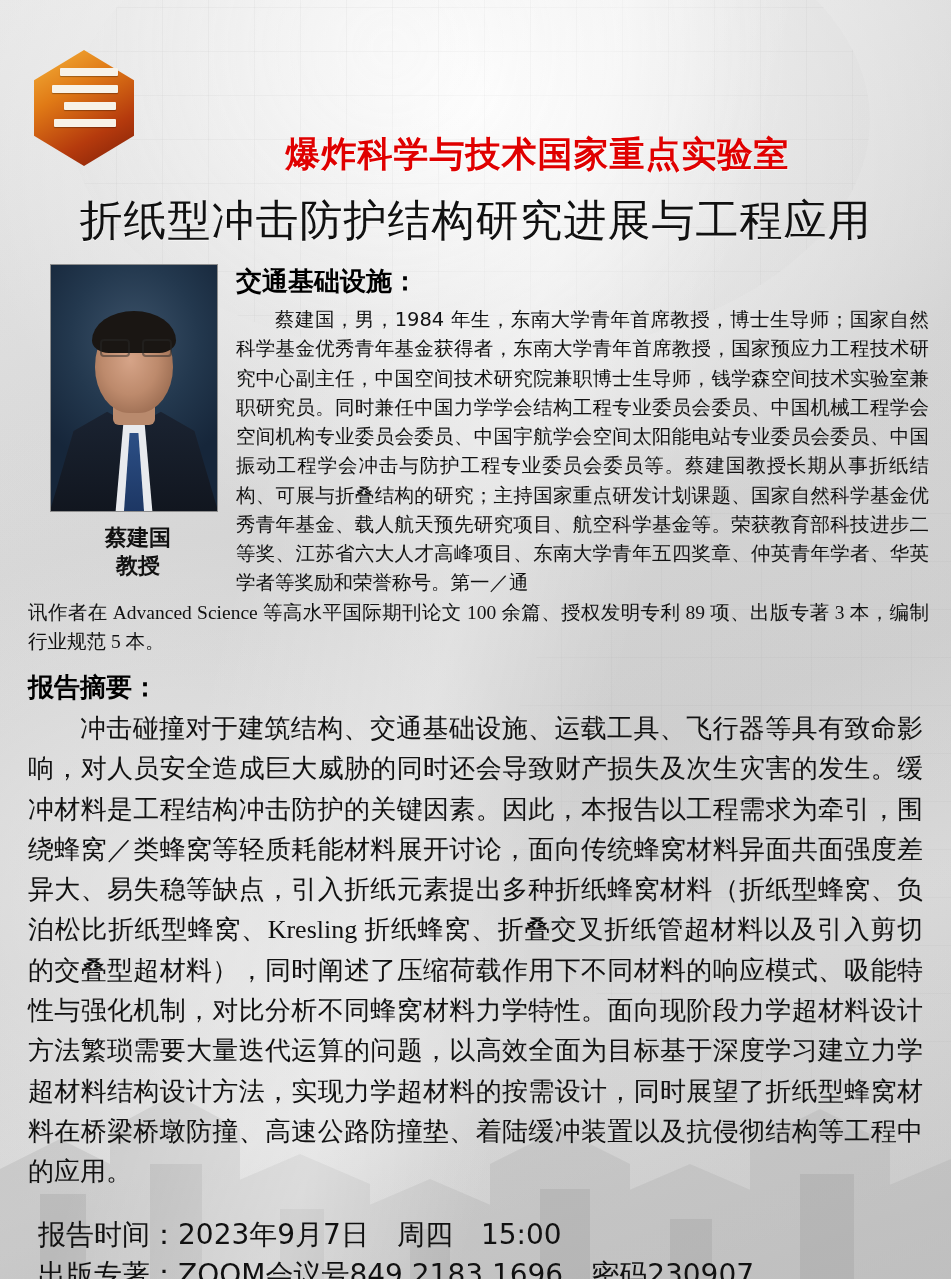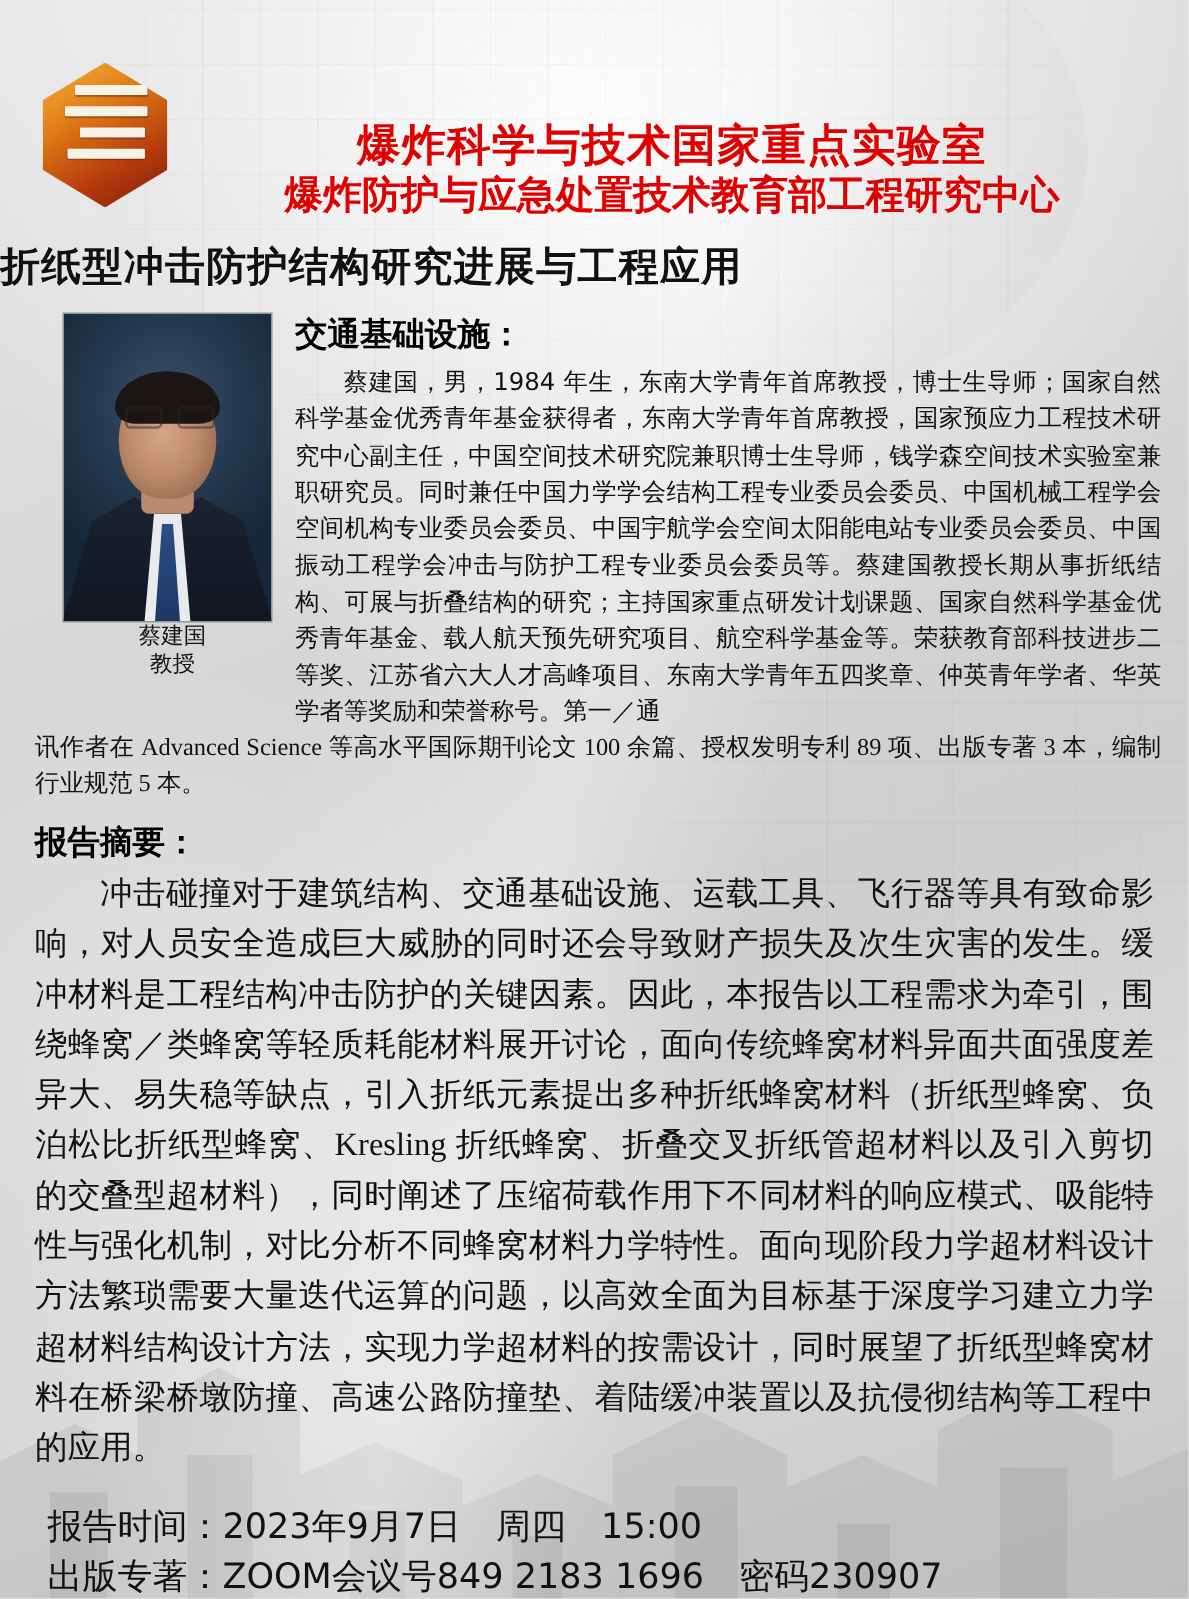--- a/index.html
+++ b/index.html
@@ -116,23 +116,23 @@
     letter-spacing: 1px;
     text-shadow: 1px 1px 0 rgba(255,255,255,.55);
     line-height: 1.12;
     font-family: "DejaVu Sans", sans-serif;
   }
   .org-line.l1 { font-size: 35px; }
   .org-line.l2 { font-size: 35px; letter-spacing: 7px; }
   .org-line.l3 { font-size: 31px; letter-spacing: 0px; margin-top: 2px;}
 
   .title {
-    text-align: left;
-    font-size: 32px;
-    font-weight: bold;
+    text-align: center;
+    font-size: 43px;
+    font-weight: normal;
     color: #111111;
     margin: 18px 0 14px 0;
     letter-spacing: 1px;
     font-family: "DejaVu Sans", sans-serif;
     text-shadow: 0 1px 0 rgba(255,255,255,.6);
   }
 
   
   .speaker-wrap {
     display: flex;
@@ -204,23 +204,23 @@
     position: absolute;
     bottom: 154px;
     width: 26px; height: 14px;
     border: 2px solid rgba(40,40,40,.5);
     border-radius: 4px;
   }
   .photo .glass.l { left: 50%; margin-left: -34px; }
   .photo .glass.r { left: 50%; margin-left: 8px; }
 
   .photo-name {
-    margin-top: 0;
-    font-size: 18px;
-    font-weight: normal;
+    margin-top: 12px;
+    font-size: 22px;
+    font-weight: bold;
     color: #111;
     line-height: 1.25;
     font-family: "DejaVu Sans", sans-serif;
   }
 
   .bio-col {
     flex: 1 1 auto;
     padding-left: 10px;
   }
   .section-head {
@@ -326,21 +326,20 @@
         <div class="hex"></div>
         <div class="bars">
             <i></i>
             <i></i>
             <i></i>
             <i></i>
           </div>
       </div>
       <div class="org-lines">
         <div class="org-line l1">爆炸科学与技术国家重点实验室</div>
-        <div class="org-line l3">爆炸防护与应急处置技术教育部工程研究中心</div>
       </div>
     </div>
 
     <div class="title">折纸型冲击防护结构研究进展与工程应用</div>
 
     <div class="speaker-wrap">
       <div class="photo-col">
         <div class="photo">
           <div class="suit"></div>
           <div class="shirt"></div>

